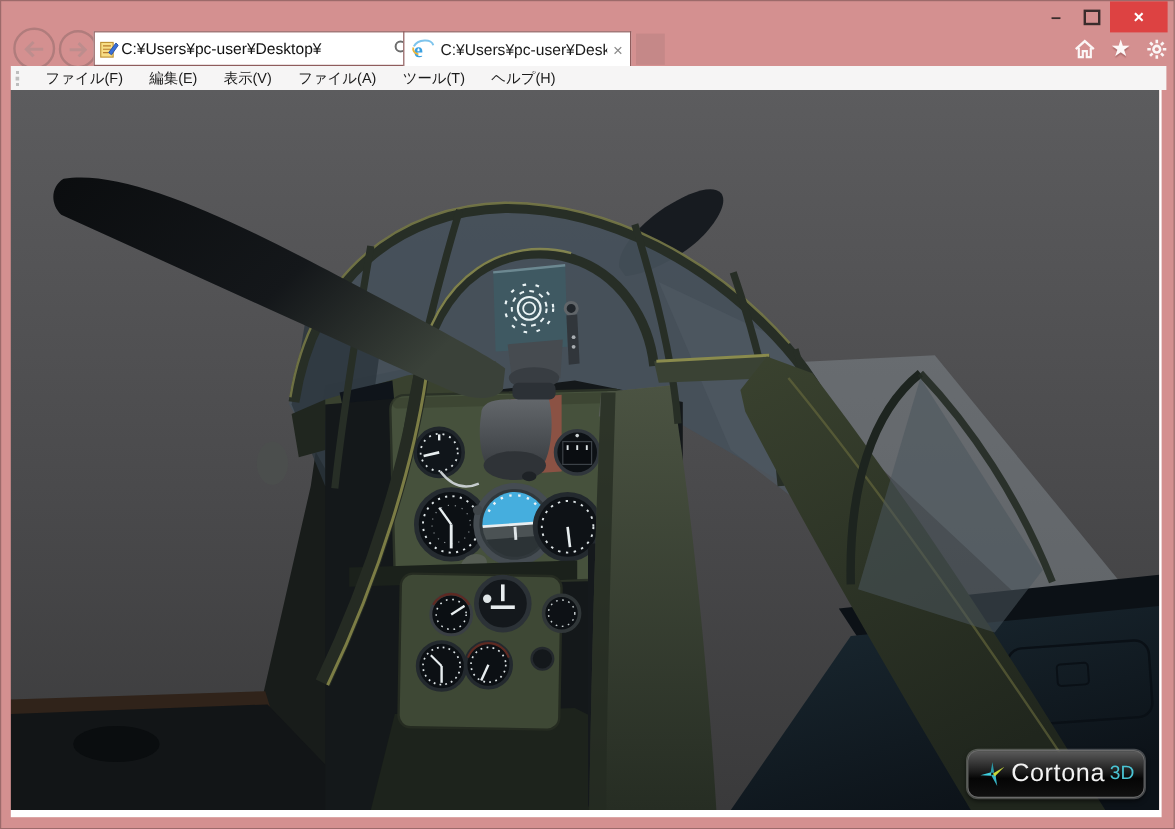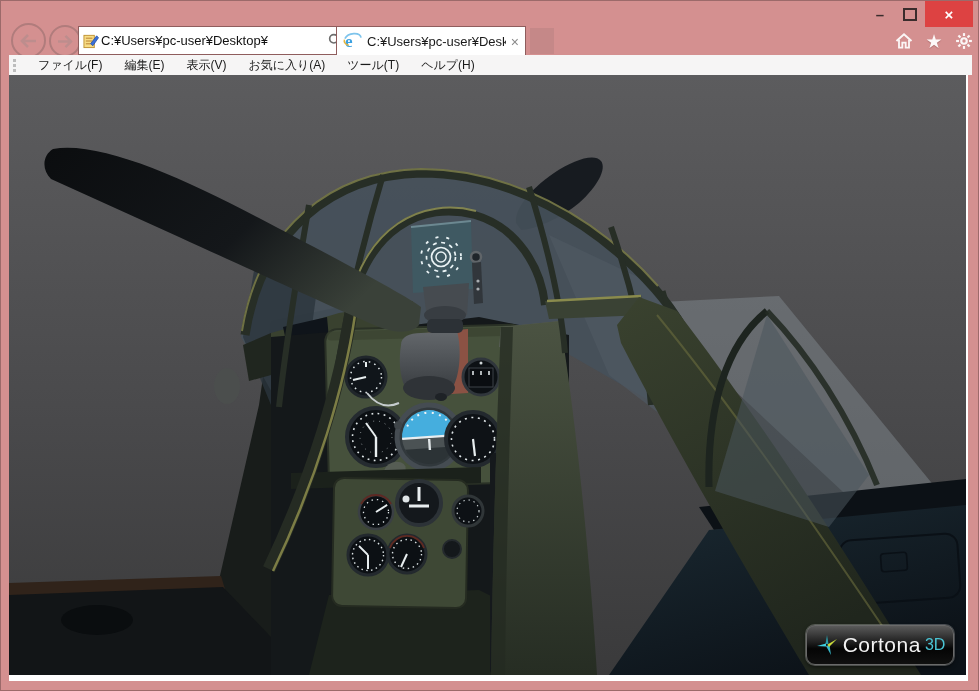--- a/index.html
+++ b/index.html
@@ -124,21 +124,21 @@
       <circle cx="12" cy="12" r="4.6" fill="#fbf6f6"></circle>
       <circle cx="12" cy="12" r="2" fill="#d49090"></circle>
     </svg>
   </div>
 
   <div class="menubar">
     <span class="grip"></span>
     <span class="menuitem">ファイル(F)</span>
     <span class="menuitem">編集(E)</span>
     <span class="menuitem">表示(V)</span>
-    <span class="menuitem">お気に入り(A)</span>
+    <span class="menuitem">ファイル(A)</span>
     <span class="menuitem">ツール(T)</span>
     <span class="menuitem">ヘルプ(H)</span>
   </div>
 
   <div class="viewport">
     <svg width="957" height="600" viewBox="0 0 957 600">
       <defs>
         <linearGradient id="bg" x1="0" y1="0" x2="0" y2="1">
           <stop offset="0" stop-color="#5c5c5e"></stop>
             <stop offset="0.55" stop-color="#4a4a4c"></stop>

